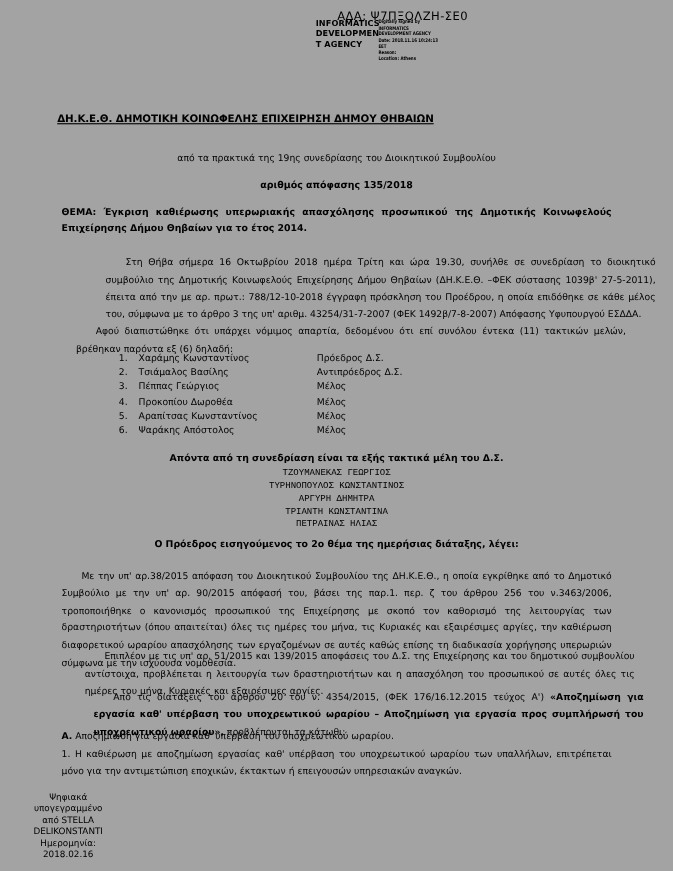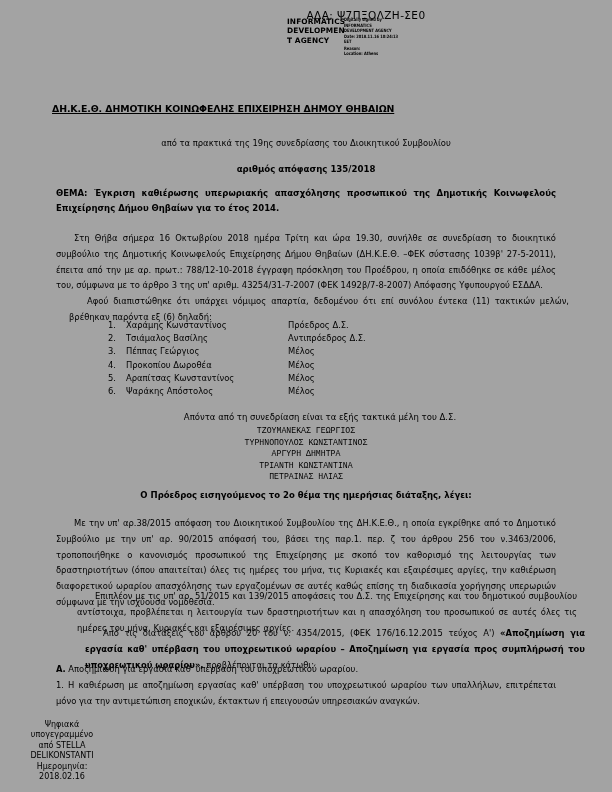--- a/index.html
+++ b/index.html
@@ -98,21 +98,21 @@
   }
 
   .para {
     position: absolute;
     left: 56px;
     width: 500px;
     font-size: 8.4px;
     line-height: 15.8px;
     text-align: justify;
   }
-  .para.p1 { top: 231px; }
+  .para.p1 { top: 231px; margin-left: 40px; }
   .para.p2 { top: 294px; margin-left: 13px; }
 
   .indent { display: inline-block; width: 18px; }
 
   
   .member-list {
     position: absolute;
     top: 319px;
     left: 108px;
     font-size: 8.4px;
@@ -120,25 +120,25 @@
   }
   .member-row { display: flex; }
   .member-num  { width: 18px; }
   .member-name { width: 162px; }
   .member-role { width: 130px; }
 
   
   .absent-head {
     position: absolute;
     top: 412px;
-    left: 70px;
+    left: 56px;
     width: 500px;
     text-align: center;
     font-size: 8.5px;
-    font-weight: 400;
+    font-weight: 700;
   }
   .absent-names {
     position: absolute;
     top: 425px;
     left: 56px;
     width: 500px;
     text-align: center;
     font-size: 8.2px;
     line-height: 11.6px;
     font-family: Liberation Mono, monospace;

